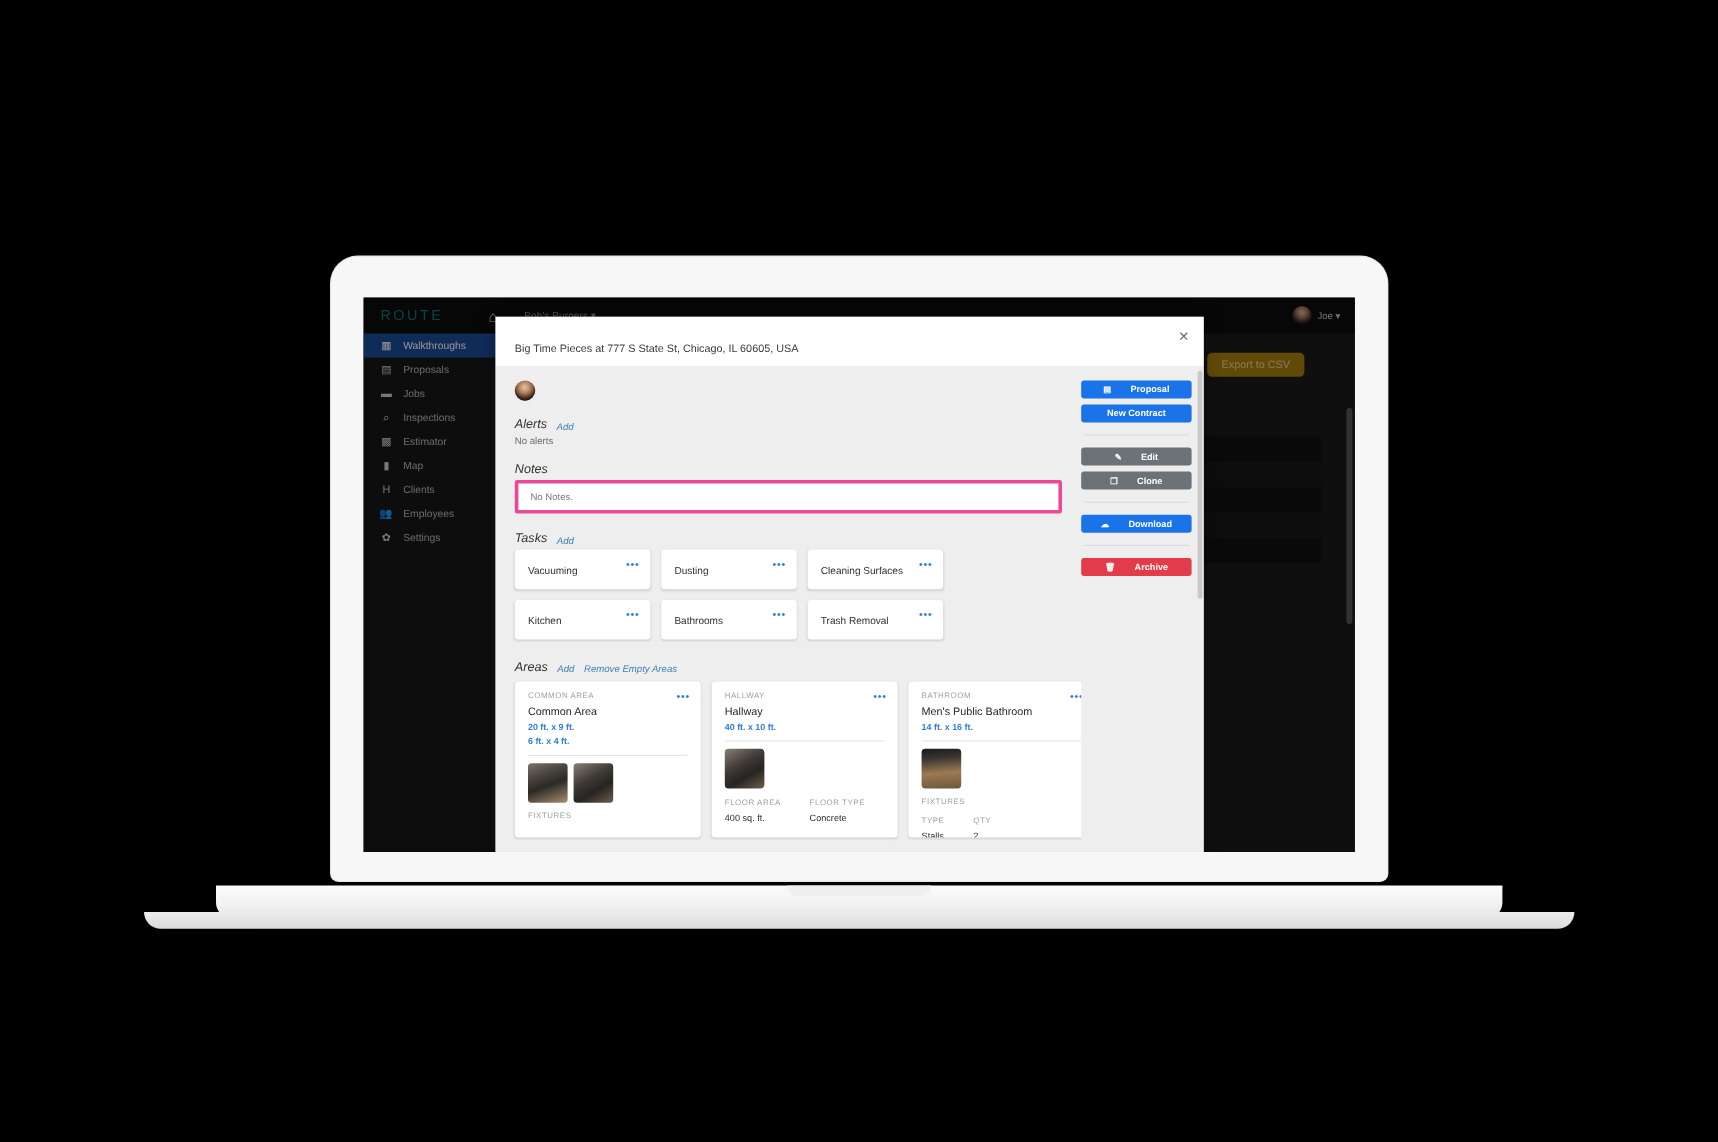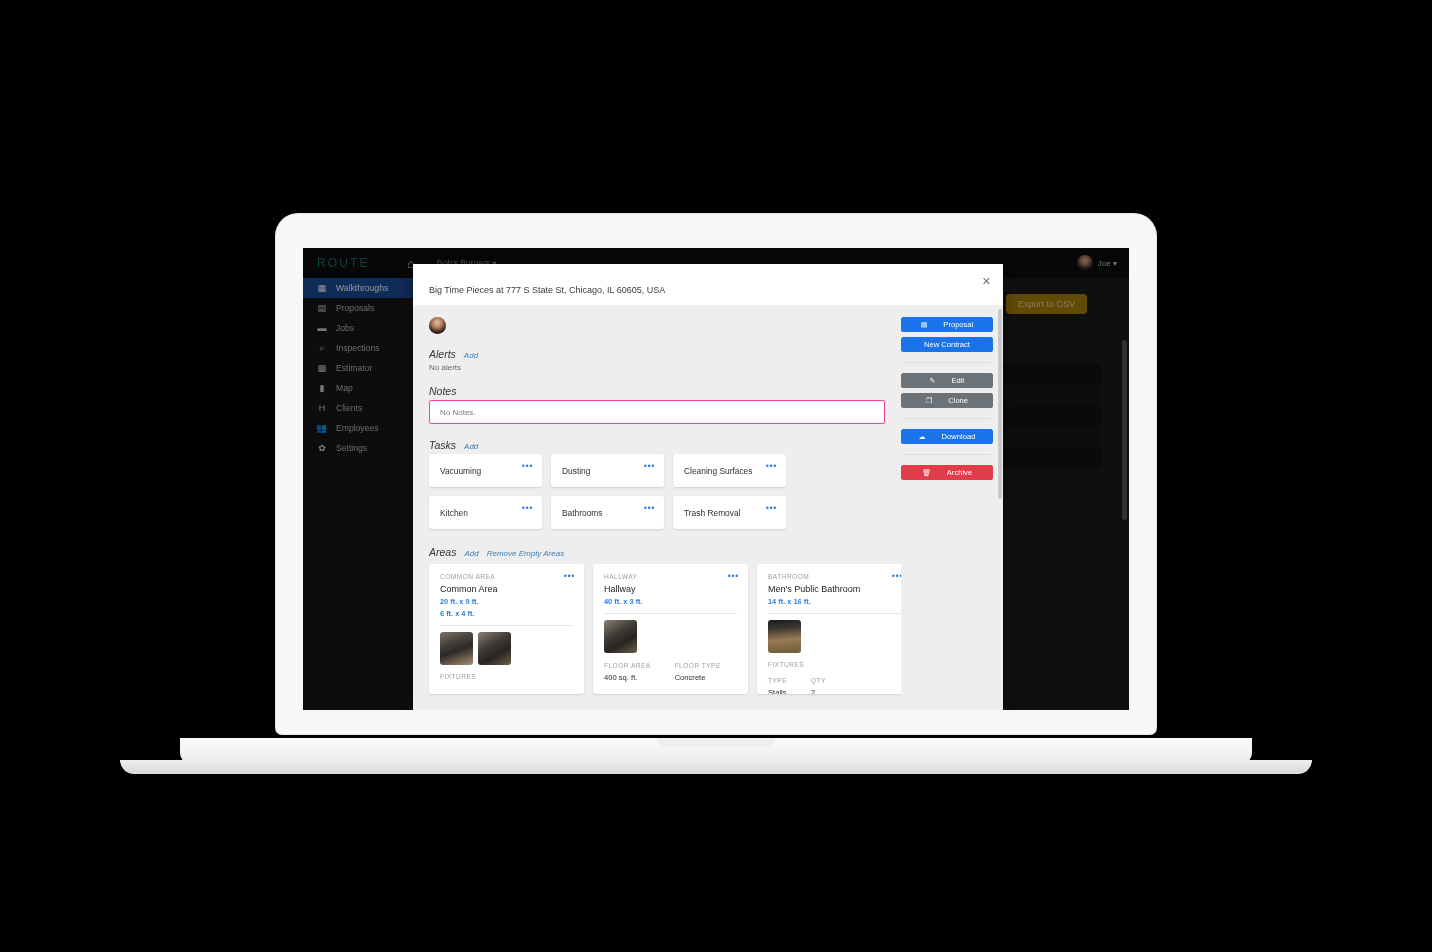--- a/index.html
+++ b/index.html
@@ -85,21 +85,21 @@
 
   .mini-avatar{width:17px;height:17px;border-radius:50%;
     background:radial-gradient(circle at 48% 34%,#e3c3a6 0%,#a9734f 42%,#2b2124 78%);
     box-shadow:inset 0 -3px 4px rgba(0,0,0,.45);margin-bottom:14px;}
 
   .sect-hd{display:flex;align-items:flex-end;gap:8px;margin-bottom:3px;font-style:italic;}
   .sect-title{font-size:10.5px;color:#343434;}
   .sect-link{font-size:8px;color:#3f7fb8;cursor:pointer;}
   .muted-line{font-size:8px;color:#6a6a6a;margin-bottom:13px;}
 
-  .notes-box{background:#fff;border:1px solid #ec4899;border-radius:2px;height:22px;
+  .notes-box{background:#fff;border:3px solid #ec4899;border-radius:2px;height:22px;
              display:flex;align-items:center;padding-left:10px;font-size:8px;color:#7a7a7a;
              margin-bottom:15px;}
 
   .cards-row{display:flex;flex-wrap:wrap;gap:9px;}
   .task-card{background:#fff;border-radius:3px;box-shadow:0 1px 2px rgba(0,0,0,.13);
              width:113px;height:33px;position:relative;display:flex;align-items:center;
              padding-left:11px;box-sizing:border-box;}
   .task-name{font-size:8.4px;color:#2f2f2f;}
   .dots{position:absolute;right:9px;top:8px;color:#2f7de1;font-size:9px;letter-spacing:.6px;
         line-height:1;cursor:pointer;}
@@ -118,21 +118,21 @@
   .th1{background:linear-gradient(160deg,#7b7368 0%,#4a4540 30%,#2b2926 55%,#a98f6f 100%);}
   .th2{background:linear-gradient(150deg,#8a8074 0%,#3e3a36 40%,#272421 65%,#6d5f4b 100%);}
   .th3{background:linear-gradient(175deg,#1c1a19 0%,#3a3531 25%,#9a7b53 60%,#6d573a 100%);}
   .fix-lbl{font-size:6.6px;color:#9aa1aa;letter-spacing:.45px;margin-top:8px;}
   .meta-row{display:flex;gap:24px;margin-top:9px;}
   .meta-lbl{font-size:6.6px;color:#9aa1aa;letter-spacing:.45px;}
   .meta-val{font-size:7.6px;color:#2c2c2c;margin-top:4px;}
 
   
   .btn{display:flex;align-items:center;justify-content:center;gap:16px;height:15px;
-       border-radius:2.5px;font-size:7.6px;color:#fff;cursor:pointer;}
+       border-radius:2.5px;font-size:7.6px;color:#fff;cursor:pointer;font-weight:bold;}
   .btn-primary{background:#1a73e8;}
   .btn-grey{background:#6b7278;}
   .btn-danger{background:#e23b49;}
   .btn-sep{height:1px;background:#dcdcdc;margin:5px 2px;}
   .btn-ic{font-size:7px;}
 
   .modal-scroll{position:absolute;right:1px;top:4px;width:4px;height:190px;background:#c9c9c9;border-radius:3px;}
 </style>
 </head>
 <body>
@@ -279,21 +279,21 @@
                     <div class="thumbs">
                       <div class="thumb th1"></div>
                       <div class="thumb th2"></div>
                     </div>
                     <div class="fix-lbl">FIXTURES</div>
                   </div>
                   <div class="area-card">
                     <span class="dots">•••</span>
                     <div class="area-kind">HALLWAY</div>
                     <div class="area-name">Hallway</div>
-                    <div class="area-dim">40 ft. x 3 ft.</div>
+                    <div class="area-dim">40 ft. x 10 ft.</div>
                     <div class="area-rule"></div>
                     <div class="thumbs">
                       <div class="thumb th2"></div>
                     </div>
                     <div class="meta-row">
                       <div>
                         <div class="meta-lbl">FLOOR AREA</div>
                         <div class="meta-val">400 sq. ft.</div>
                       </div>
                       <div>

